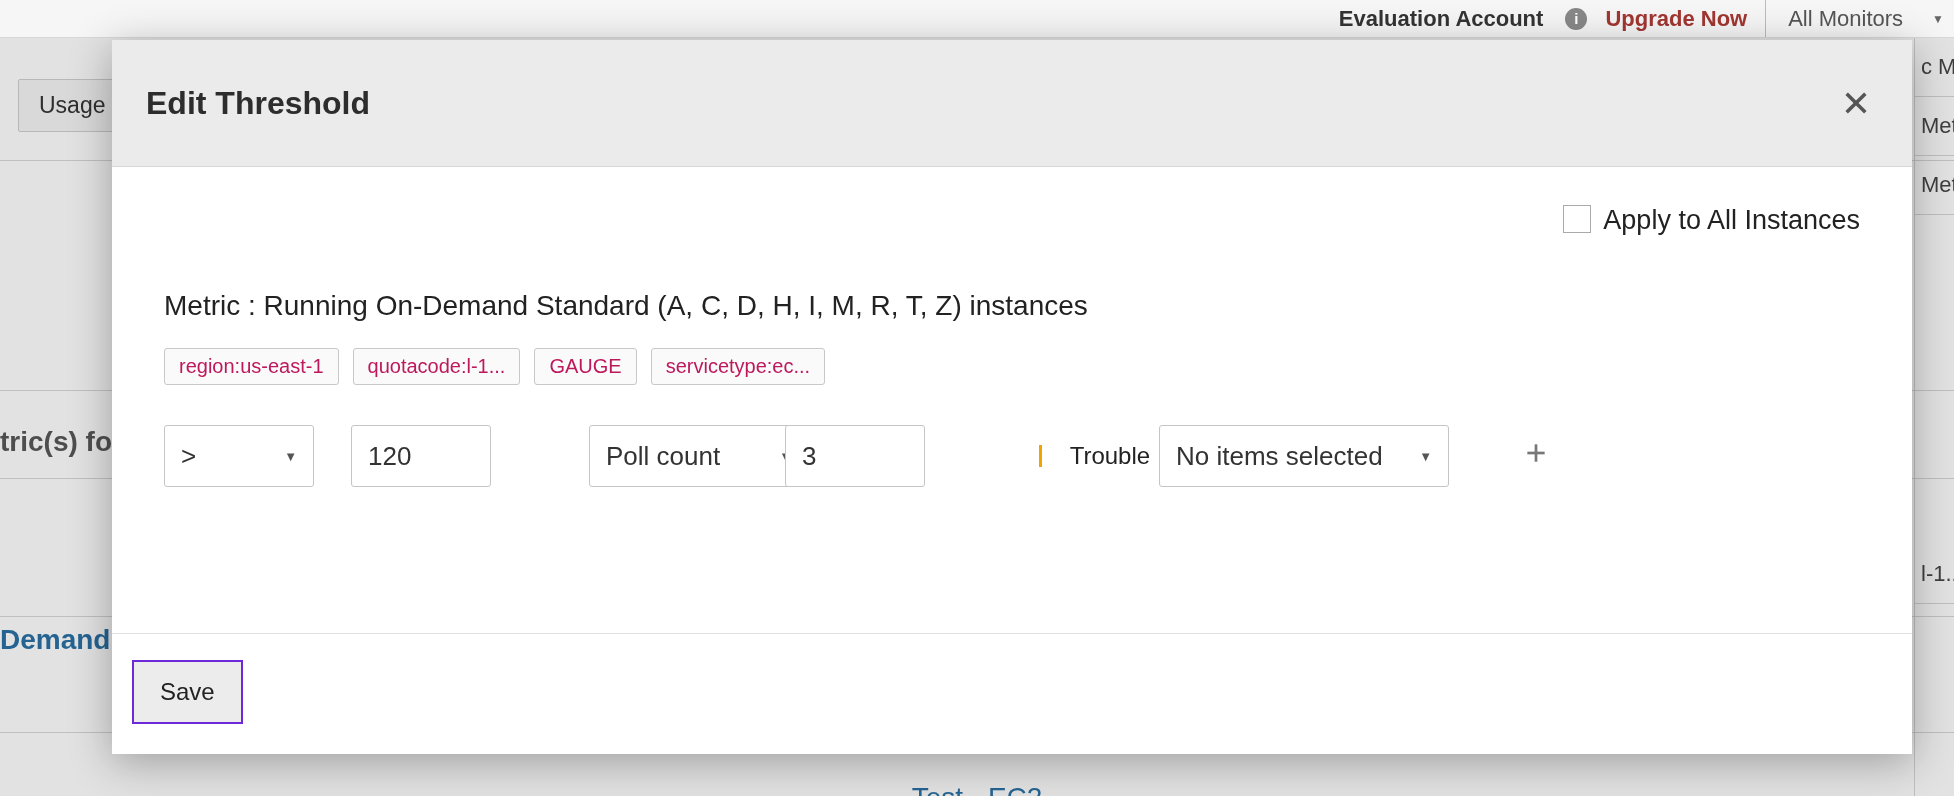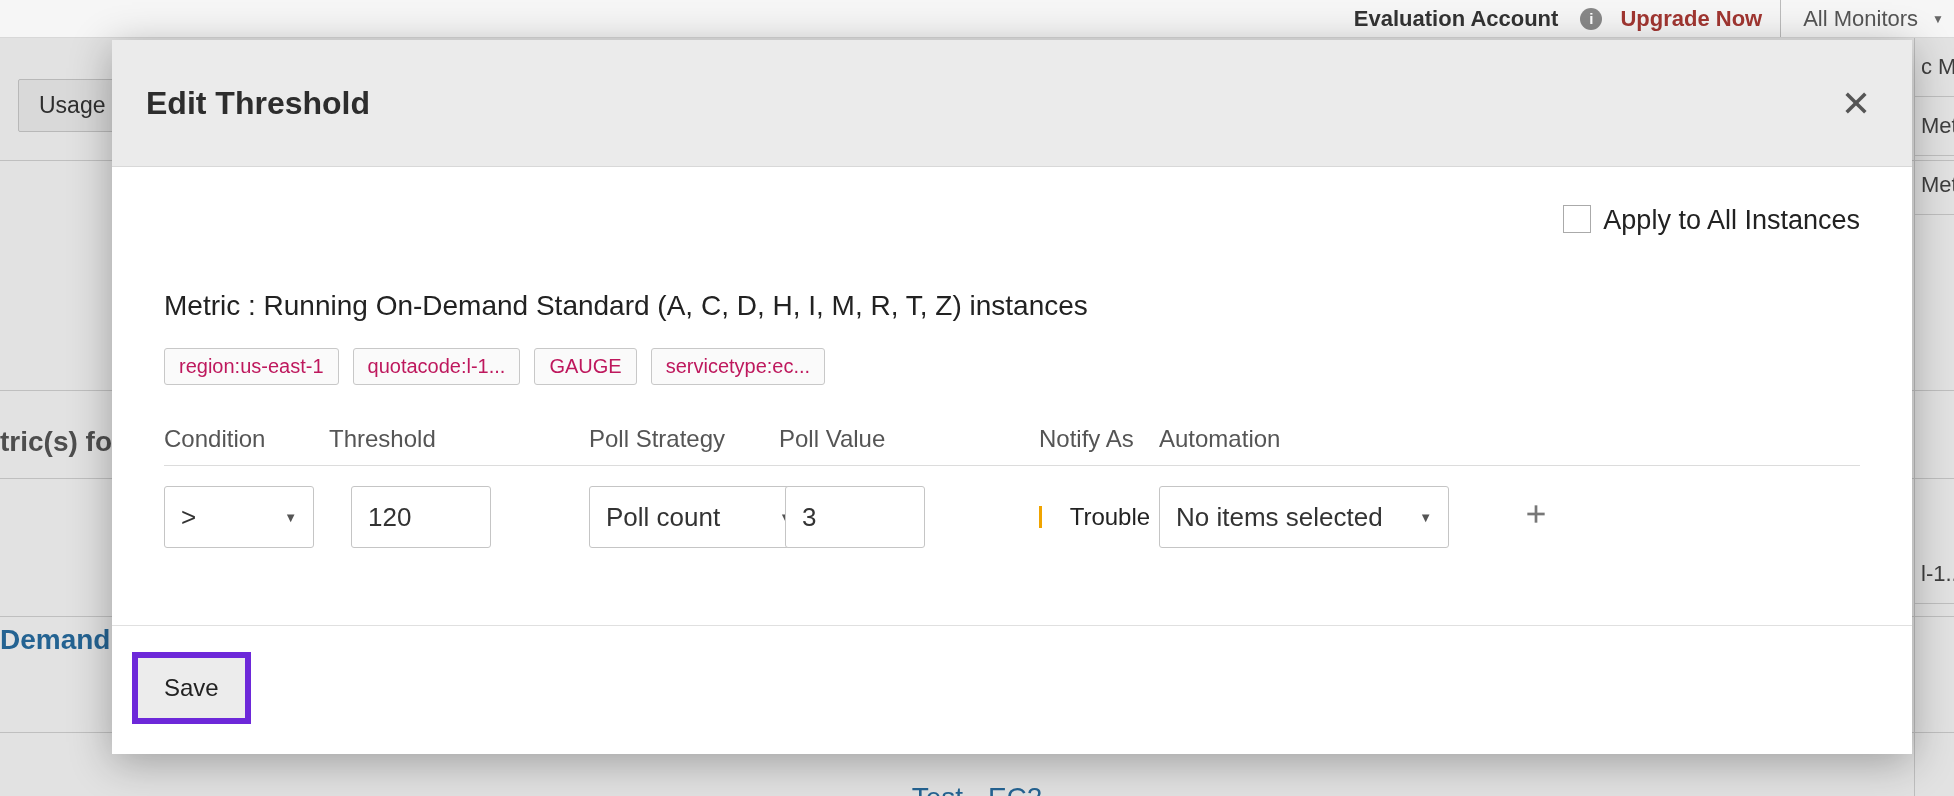--- a/index.html
+++ b/index.html
@@ -28,21 +28,21 @@
     z-index: 1;
   }
   .bg-topbar .eval { font-weight: 700; }
   .bg-topbar .info-icon {
     display:inline-flex; width:22px; height:22px; border-radius:50%;
     background:#888; color:#fff; font-size:15px; font-weight:700;
     align-items:center; justify-content:center; margin-left:4px;
   }
   .bg-topbar .upgrade { color:#b6302a; font-weight:600; }
   .bg-topbar .monitors {
-    display:flex; align-items:center; gap:14px;
+    display:flex; align-items:center; gap:29px;
     border-left:1px solid #bbb; padding-left:22px; height:100%;
     color:#555;
   }
   .bg-topbar .tri { font-size:12px; color:#666; }
 
   .bg-usage {
     position:absolute; top:79px; left:18px;
     border:1px solid #c8c8c8; background:#ececec;
     padding:12px 20px; font-size:23px; color:#333;
     border-radius:2px;
@@ -176,21 +176,21 @@
   .grid-row .auto    { margin-left:-30px; width:290px; }
   .grid-row .plus    { justify-self:end; color:#777; cursor:pointer; }
   .grid-row .plus svg { width:26px; height:26px; stroke:#777; stroke-width:2.5; }
 
   .modal-foot {
     border-top:1px solid #e0e0e0;
     padding:26px 20px 30px 20px;
     margin-top:auto;
   }
   .save-btn {
-    background:#ececec; border:6px solid #6d28d9;
+    background:#ececec; border:2px solid #6d28d9;
     padding:16px 26px; font-size:24px; color:#222;
     cursor:pointer;
   }
 </style>
 </head>
 <body>
 
 <div class="bg">
   <div class="bg-topbar">
     <span class="eval">Evaluation Account</span>
@@ -245,28 +245,20 @@
       <span class="lbl">Metric : </span><span>Running On-Demand Standard (A, C, D, H, I, M, R, T, Z) instances</span>
     </div>
 
     <div class="tags">
       <span class="tag">region:us-east-1</span>
       <span class="tag">quotacode:l-1...</span>
       <span class="tag">GAUGE</span>
       <span class="tag">servicetype:ec...</span>
     </div>
 
-    <div class="grid-head">
-      <span class="c1">Condition</span>
-      <span class="c2">Threshold</span>
-      <span class="c3">Poll Strategy</span>
-      <span class="c4">Poll Value</span>
-      <span class="c5">Notify As</span>
-      <span class="c6">Automation</span>
-    </div>
 
     <div class="grid-row">
       <div class="sel cond">
         <span>&gt;</span>
         <span class="tri">▼</span>
       </div>
       <div class="inp thresh">
         <span>120</span>
       </div>
       <div class="sel poll-s">

